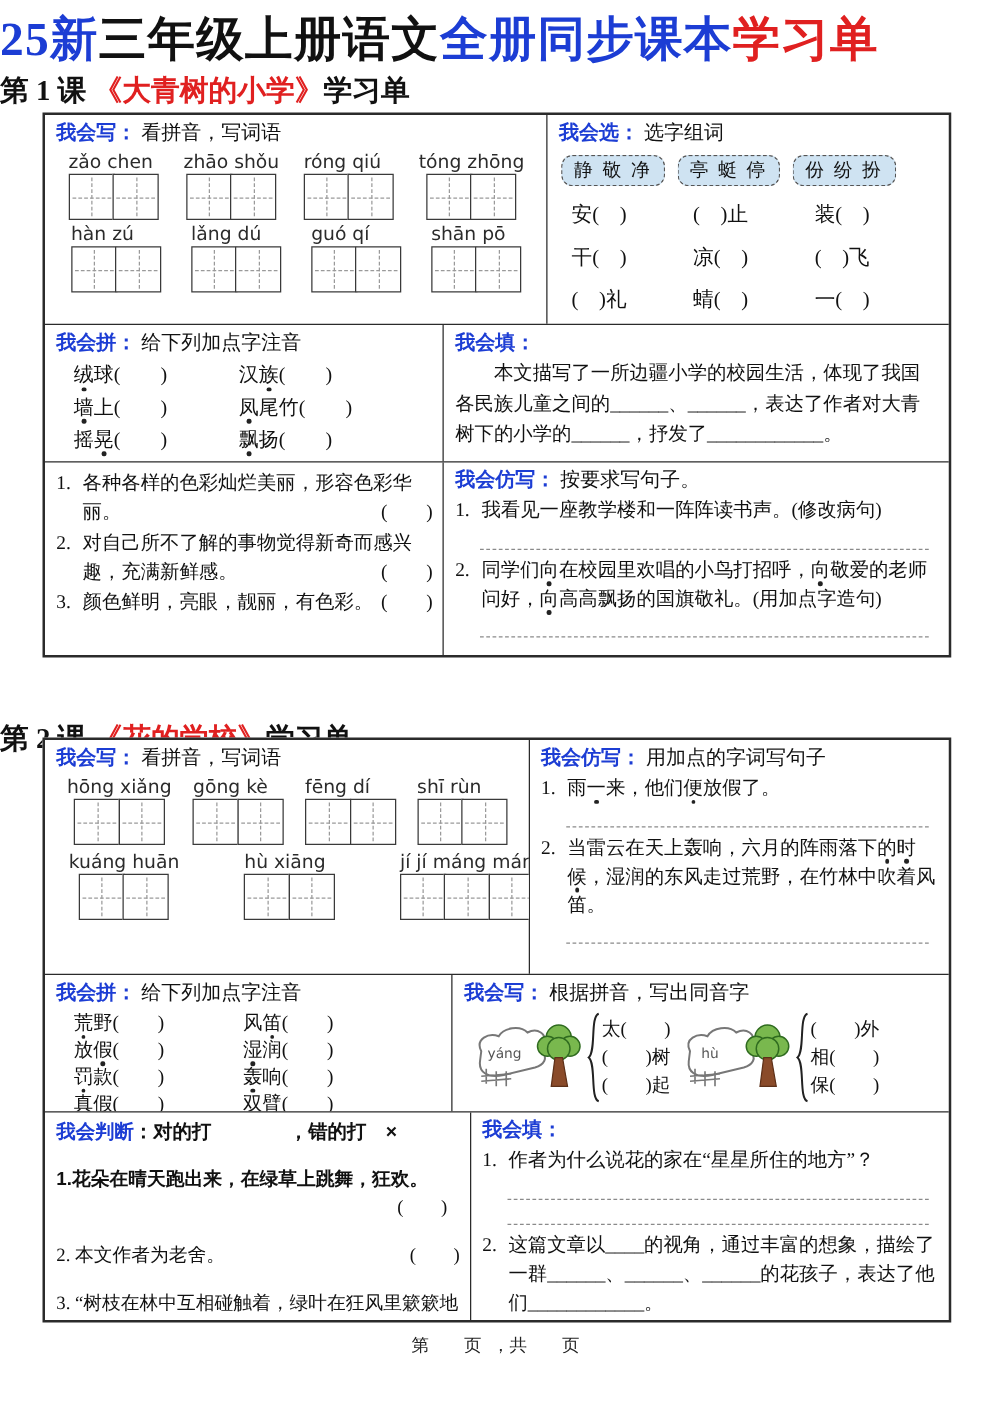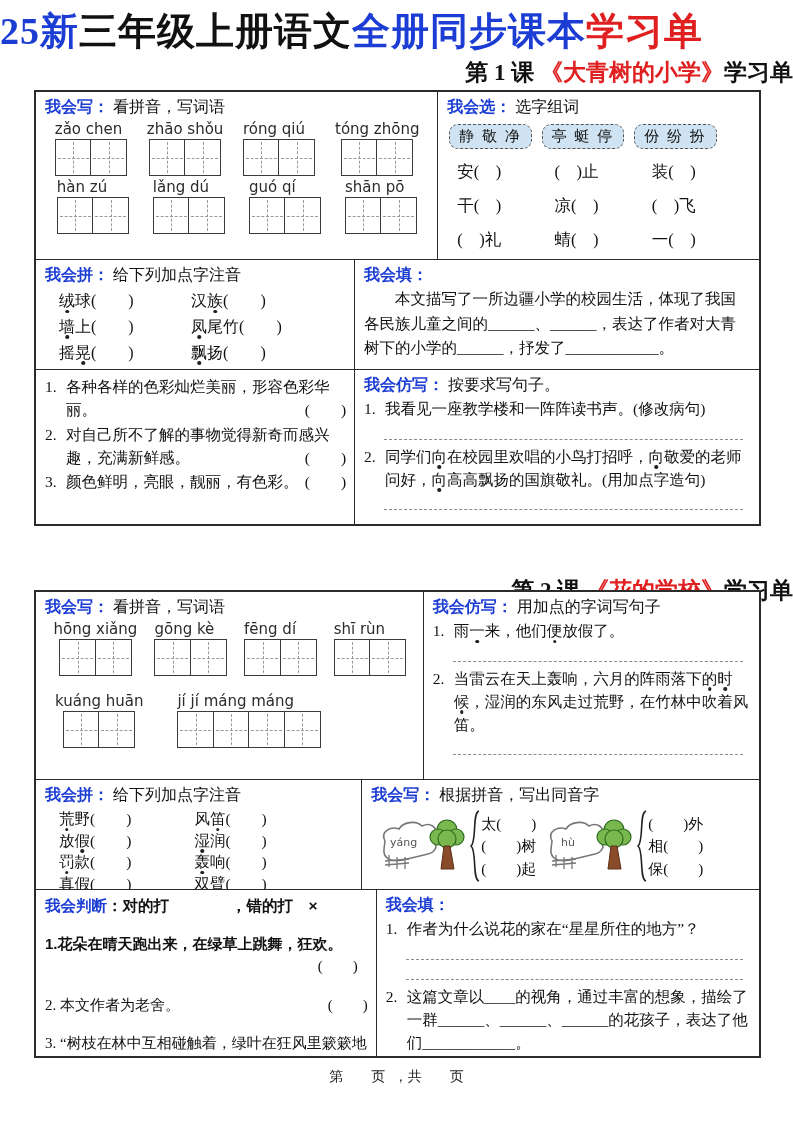--- a/index.html
+++ b/index.html
@@ -5,21 +5,21 @@
   *{box-sizing:border-box;margin:0;padding:0}
   html,body{background:#ffffff}
   body{width:793px;height:1122px;font-family:"Liberation Serif",serif;color:#111}
   .sheet{position:relative;width:793px;height:1122px;background:#fff;overflow:hidden}
 
   .title{position:absolute;top:6px;left:0;right:0;
          font-size:38px;font-weight:700;letter-spacing:1px;white-space:nowrap}
   .c-blue{color:var(--accent_blue,#1c3dd4)}
   .c-red{color:var(--accent_red,#e02020)}
 
-  .lesson-heading{position:absolute;left:0;right:0;text-align:right;font-weight:700;font-size:23px}
+  .lesson-heading{position:absolute;left:0;right:0;text-align:left;font-weight:700;font-size:23px}
   .lh1{top:57px}
   .lh2{top:575px}
 
   .tbl{position:absolute;left:34px;width:727px;border:2px solid #2b2b2b;display:flex;flex-direction:column;background:#fff}
   .t1{top:90px;height:436px}
   .t2{top:590px;height:468px}
   .trow{display:flex;min-height:0}
   .trow + .trow{border-top:1.6px solid #2b2b2b}
   .tcell{min-width:0;overflow:hidden;padding:4px 8px 2px 9px}
   .tcell + .tcell{border-left:1.6px solid #2b2b2b}
@@ -32,21 +32,21 @@
   .t2 .rB .left{width:45%}.t2 .rB .right{width:55%}
   .t2 .rC .left{width:47%}.t2 .rC .right{width:53%}
 
   .hd{font-size:16px;line-height:1.4;margin-bottom:1px}
   .hd .lbl{color:var(--accent_blue,#1c3dd4);font-weight:700}
   .hd .colon{color:var(--accent_blue,#1c3dd4);font-weight:700}
   .hd .task{color:#111}
 
   
   .wrow{display:flex;justify-content:space-around;margin-top:2px}
-  .wrow2{display:flex;gap:34px;padding-left:10px;margin-top:16px}
+  .wrow2{display:flex;gap:52px;padding-left:10px;margin-top:4px}
   .wgroup{text-align:left}
   .pinyin{font-family:"DejaVu Sans",sans-serif;font-size:15px;color:#2b2b2b;margin-bottom:1px;white-space:nowrap}
   .wgrid{display:flex;justify-content:center}
   .wc{width:37px;height:37px;border:1.5px solid #3a3a3a;position:relative;background:#fff}
   .wc + .wc{margin-left:-1.5px}
   .wc::before{content:"";position:absolute;left:50%;top:2px;bottom:2px;border-left:1px dashed #9a9a9a}
   .wc::after{content:"";position:absolute;top:50%;left:2px;right:2px;border-top:1px dashed #9a9a9a}
 
   
   .pill-row{display:flex;gap:10px;margin:6px 2px 4px 2px}
@@ -296,20 +296,27 @@
             <div class="pinyin">shī rùn</div>
             <div class="wgrid">
                 <div class="wc"></div>
                 <div class="wc"></div>
               </div>
           </div>
         </div>
         <div class="wrow2">
           <div class="wgroup">
             <div class="pinyin">kuáng huān</div>
+            <div class="wgrid">
+                <div class="wc"></div>
+                <div class="wc"></div>
+              </div>
+          </div>
+          <div class="wgroup">
+            <div class="pinyin">hù xiāng</div>
             <div class="wgrid">
                 <div class="wc"></div>
                 <div class="wc"></div>
               </div>
           </div>
           <div class="wgroup">
             <div class="pinyin">jí jí máng máng</div>
             <div class="wgrid">
                 <div class="wc"></div>
                 <div class="wc"></div>

